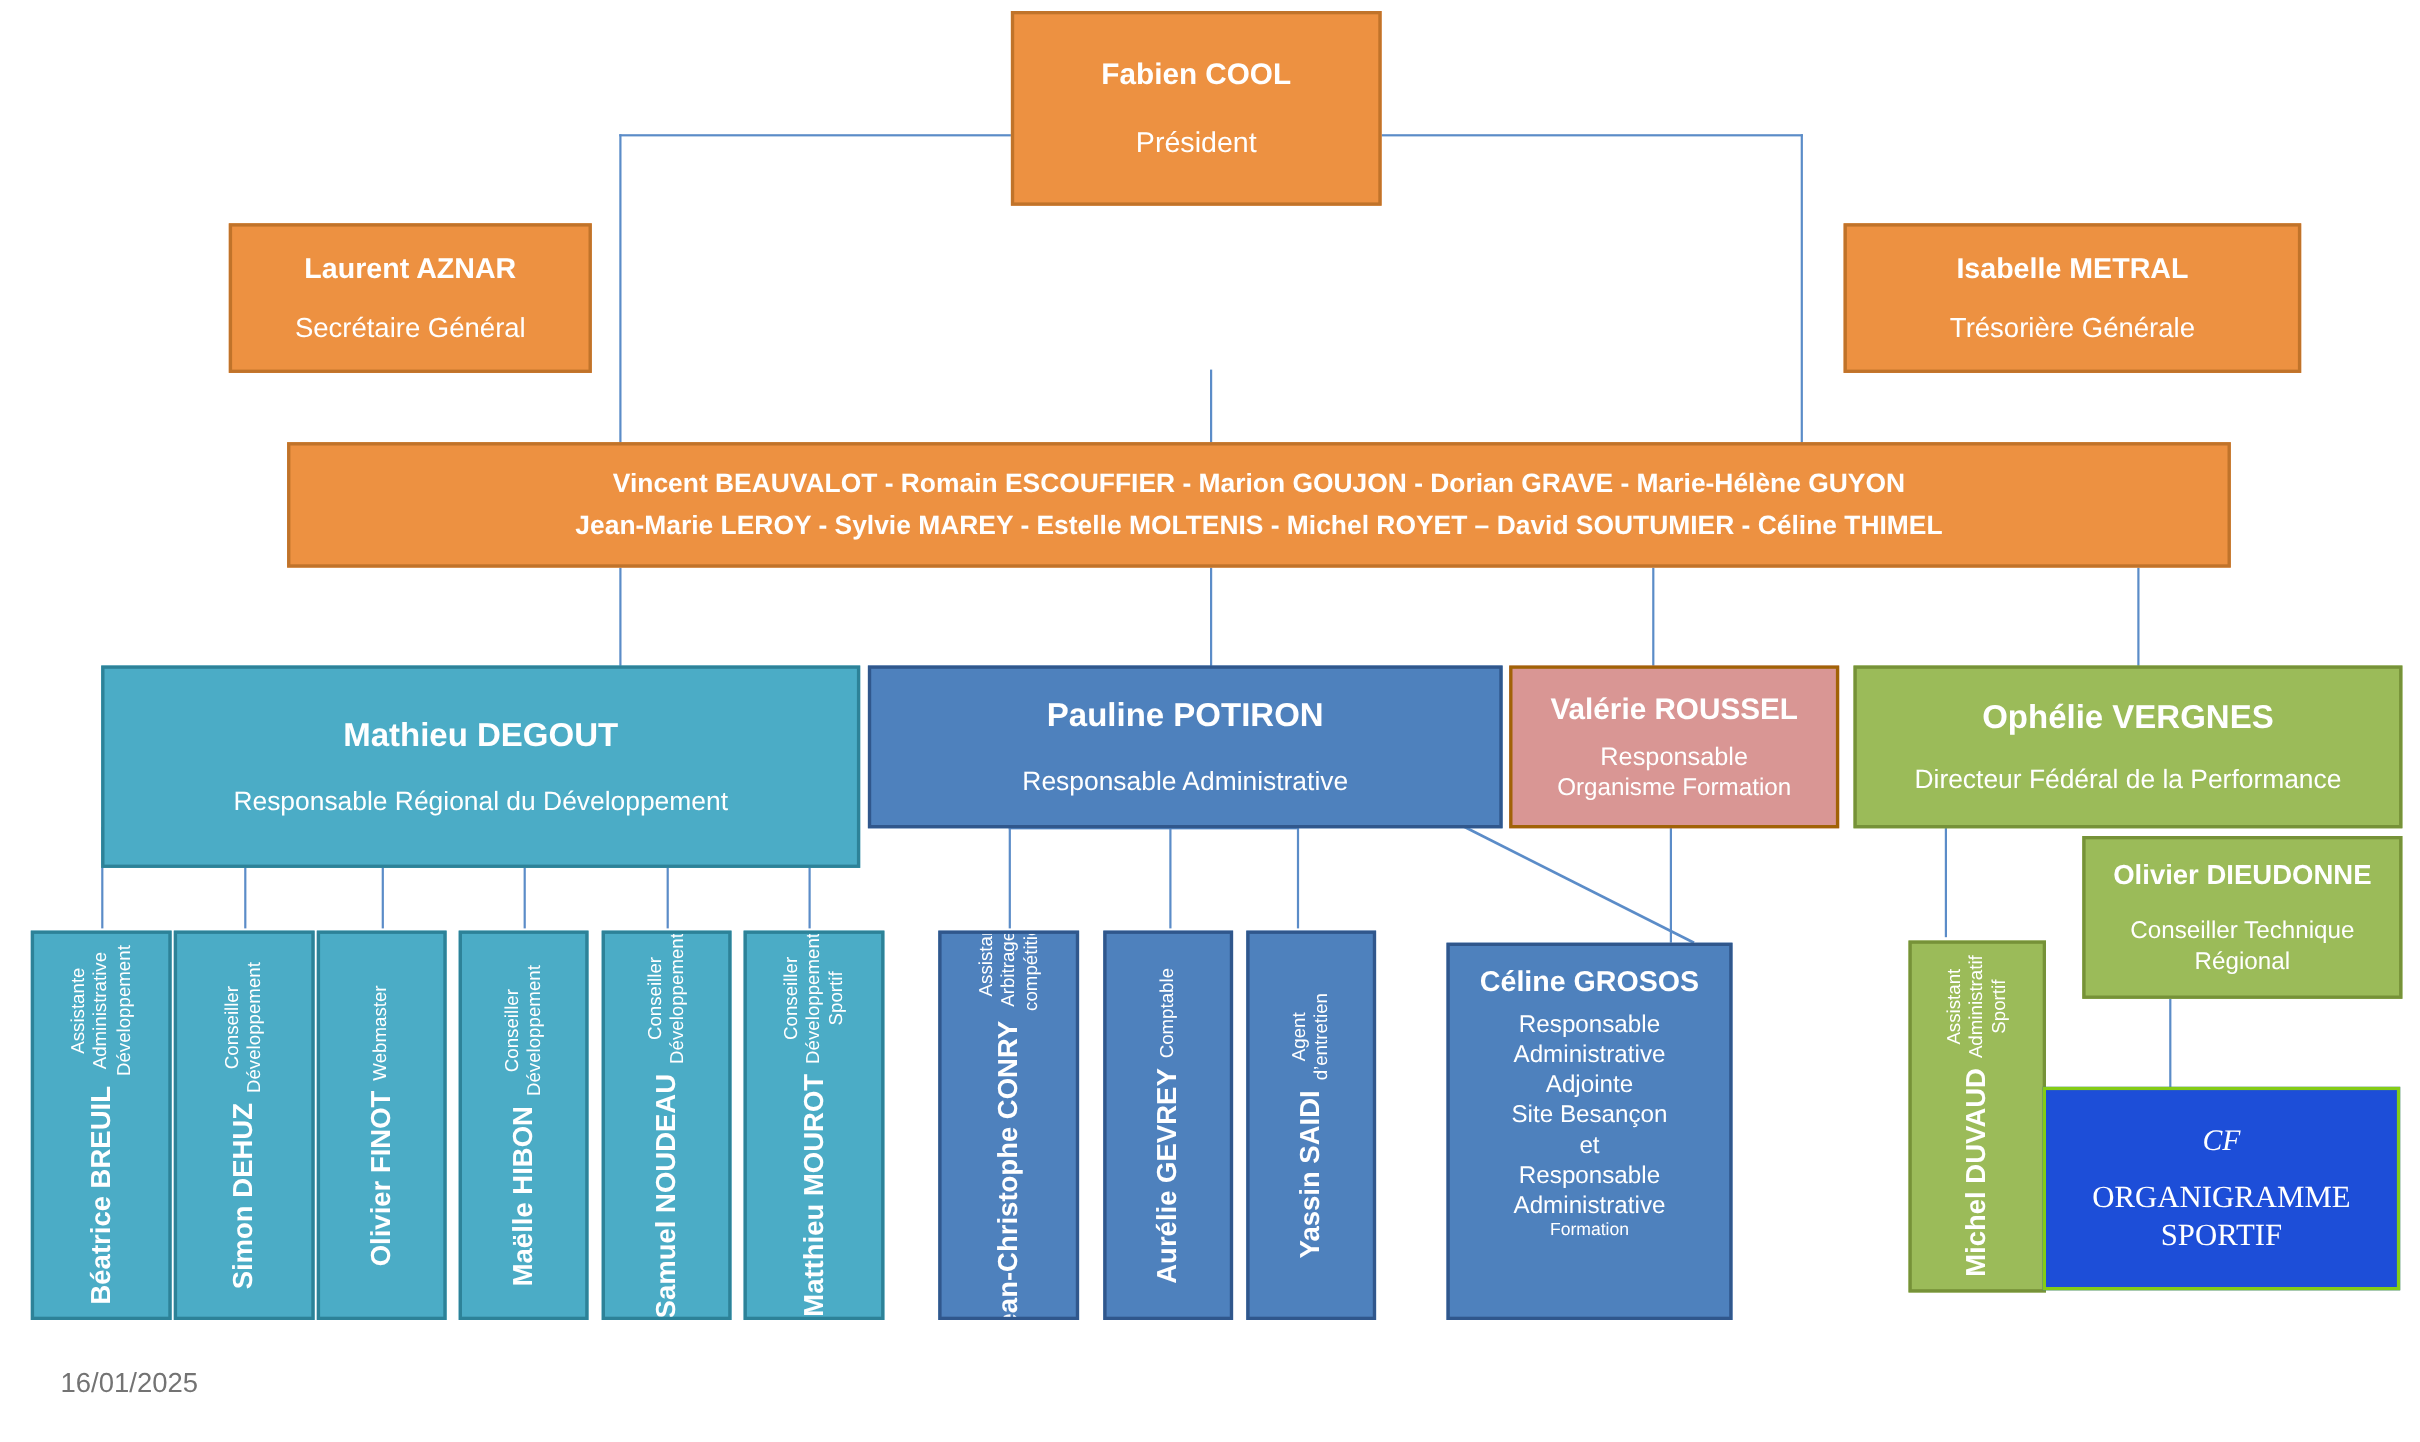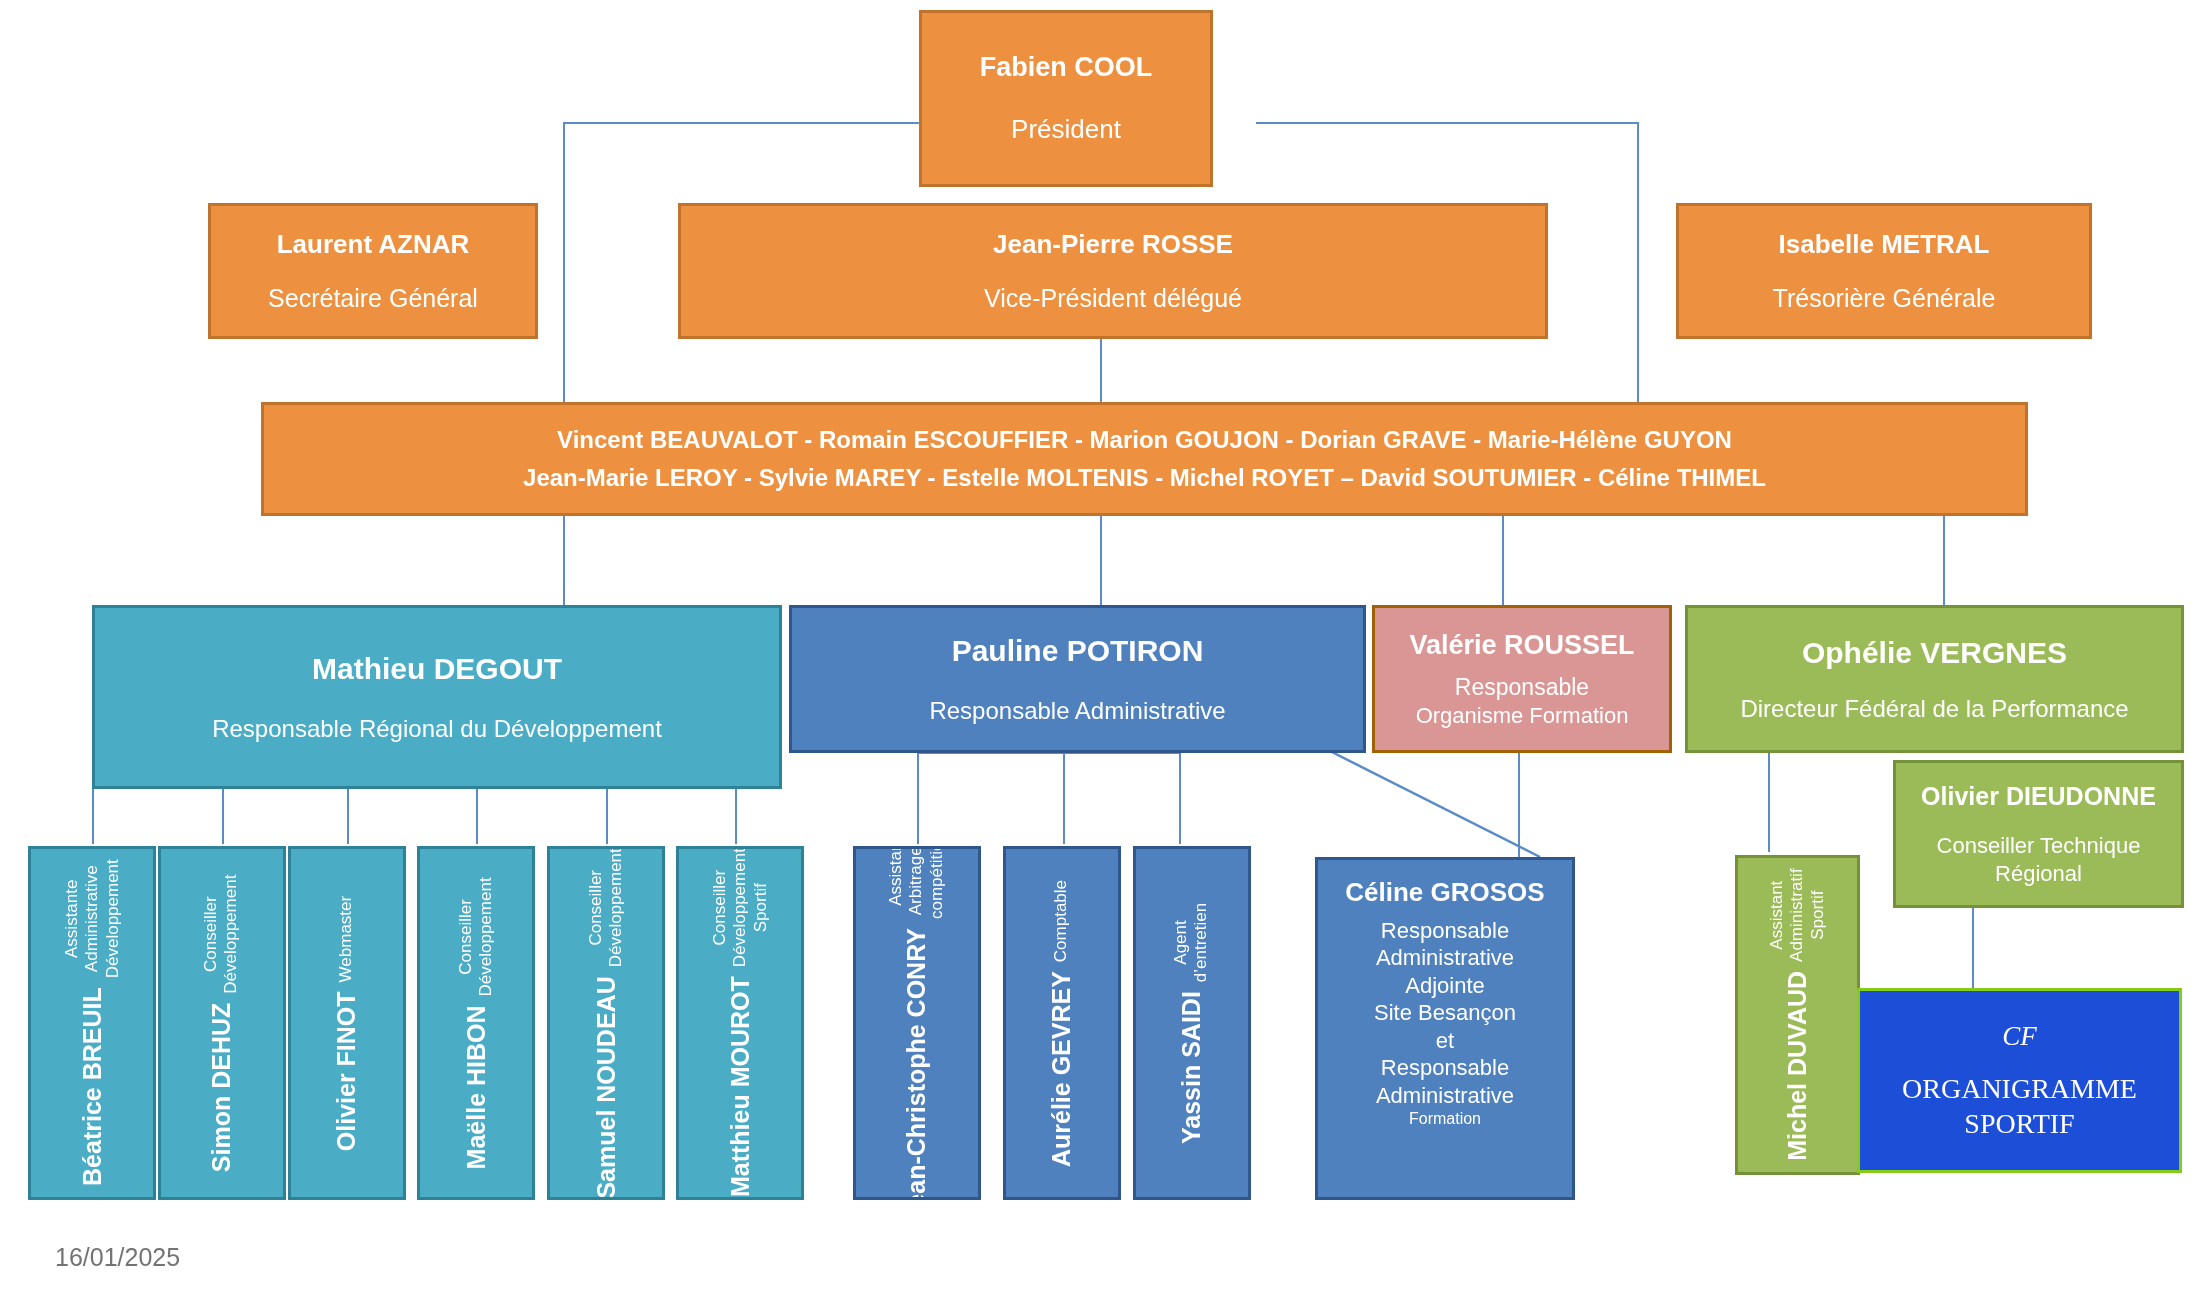--- a/index.html
+++ b/index.html
@@ -162,34 +162,30 @@
   <svg class="diag" style="left:1318px; top:745px; width:240px; height:116px;">
     <line x1="0" y1="0" x2="222" y2="112" stroke="#5b8cc8" stroke-width="2.5"></line>
   </svg>
 
   <div class="line v" style="left:1518px; top:752px; height:105px;"></div>
 
   <div class="line v" style="left:1768px; top:752px; height:100px;"></div>
 
   <div class="line v" style="left:1972px; top:908px; height:82px;"></div>
 
-  <div class="box orange" style="left:919px; top:10px; width:294px; height:177px;">
+  <div class="box orange" style="left:919px; top:10px; width:337px; height:177px;">
     <div class="nm" style="font-size:27px; margin-bottom:28px;">Fabien COOL</div>
     <div class="rl" style="font-size:26px;">Président</div>
   </div>
 
   <div class="box orange" style="left:208px; top:203px; width:330px; height:136px;">
     <div class="nm" style="font-size:26px; margin-bottom:22px;">Laurent AZNAR</div>
     <div class="rl" style="font-size:25px;">Secrétaire Général</div>
   </div>
 
-  <div class="box orange" style="left:678px; top:203px; width:870px; height:136px;">
-    <div class="nm" style="font-size:26px; margin-bottom:22px;">Jean-Pierre ROSSE</div>
-    <div class="rl" style="font-size:25px;">Vice-Président délégué</div>
-  </div>
 
   <div class="box orange" style="left:1676px; top:203px; width:416px; height:136px;">
     <div class="nm" style="font-size:26px; margin-bottom:22px;">Isabelle METRAL</div>
     <div class="rl" style="font-size:25px;">Trésorière Générale</div>
   </div>
 
   <div class="box orange" style="left:261px; top:402px; width:1767px; height:114px; justify-content:center;">
     <div class="nm" style="font-size:24px; margin-bottom:8px;">Vincent BEAUVALOT - Romain ESCOUFFIER - Marion GOUJON - Dorian GRAVE - Marie-Hélène GUYON</div>
     <div class="nm" style="font-size:24px;">Jean-Marie LEROY - Sylvie MAREY - Estelle MOLTENIS - Michel ROYET – David SOUTUMIER - Céline THIMEL</div>
   </div>

